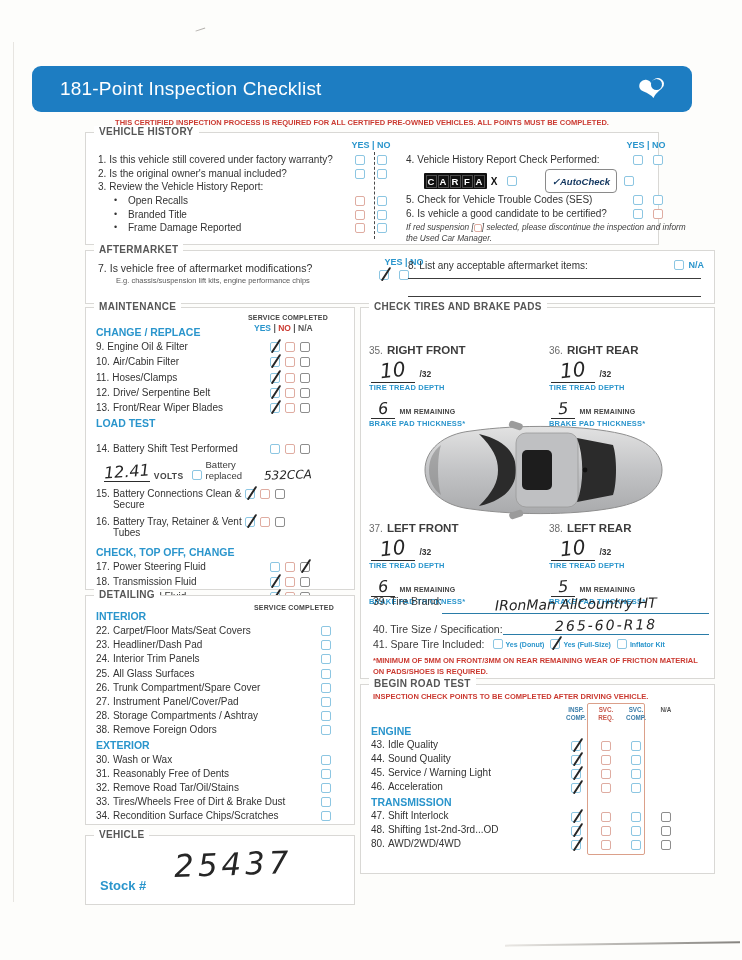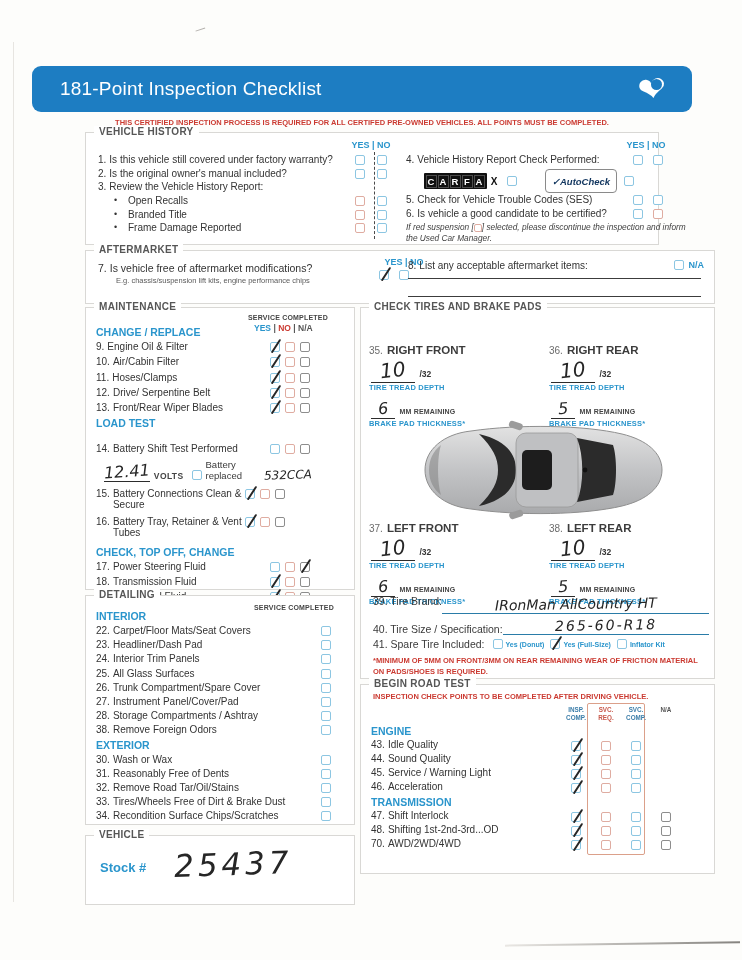--- a/index.html
+++ b/index.html
@@ -562,21 +562,21 @@
           <span class="cell" style="flex:0 0 16px">
             <span class="bx"></span>
           </span>
         </div>
       </div>
   </div>
 </div>
 
 <div class="sec" style="left:85px;top:835px;width:270px;height:70px">
   <span class="stitle">VEHICLE</span>
-  <div class="blue" style="position:absolute;left:14px;top:24px;font-size:13px;font-weight:bold">Stock #</div>
+  <div class="blue" style="position:absolute;left:14px;top:42px;font-size:13px;font-weight:bold">Stock #</div>
   <div class="hand" style="position:absolute;left:88px;top:10px;font-size:31px;letter-spacing:4px;transform:rotate(-2deg)">25437</div>
 </div>
 
 <div class="sec" style="left:360px;top:307px;width:355px;height:372px">
   <span class="stitle">CHECK TIRES AND BRAKE PADS</span>
 
   <div style="position:absolute;left:8px;top:36px;width:340px;display:grid;grid-template-columns:180px 1fr">
 
       <div class="quad">
         <div class="qt"><span class="qn">35.</span><span>RIGHT FRONT</span></div>
@@ -814,21 +814,21 @@
           <span class="cell30">
             <span class="bx b-blue"></span>
           </span>
           <span class="cell30">
             <span class="bx b-dark"></span>
           </span>
         </div>
 
 
         <div class="rt-row">
-          <span class="num">70.</span>
+          <span class="num">80.</span>
           <span class="lbl">AWD/2WD/4WD</span>
           <span class="cell30">
             <span class="bx b-blue checked"></span>
           </span>
           <span class="cell30">
             <span class="bx b-red"></span>
           </span>
           <span class="cell30">
             <span class="bx b-blue"></span>
           </span>

